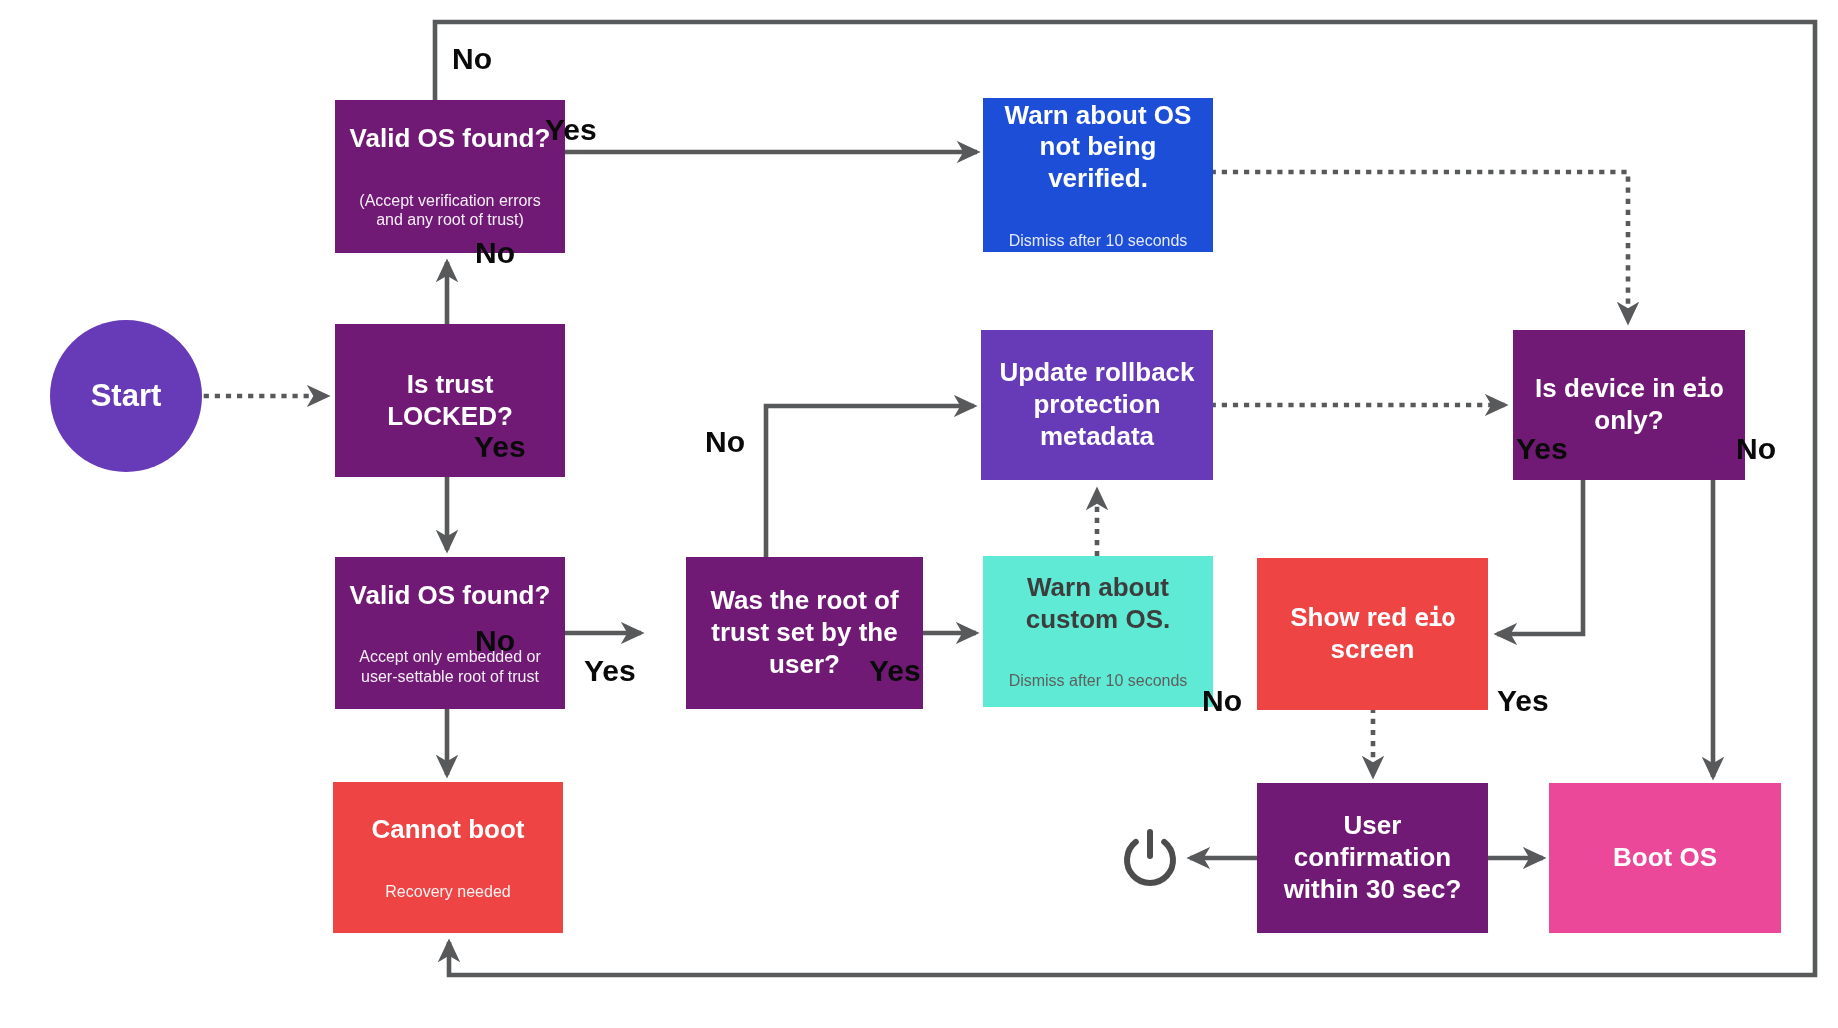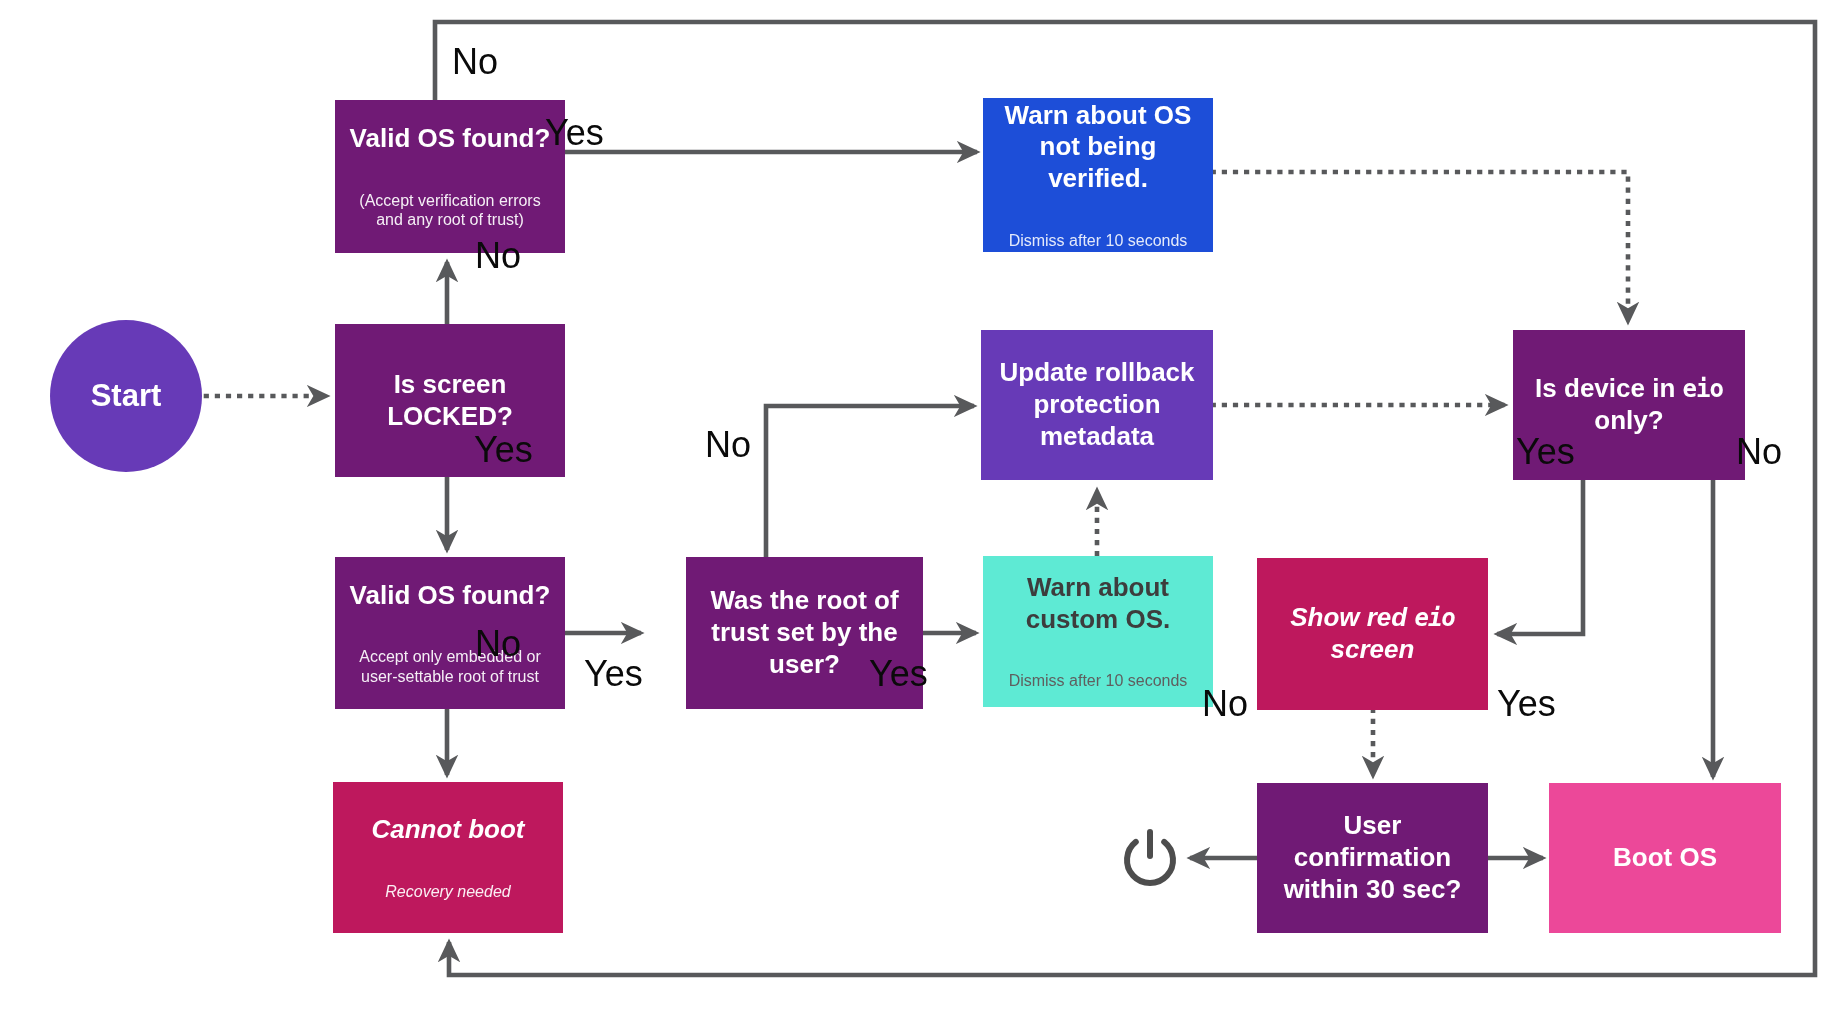--- a/index.html
+++ b/index.html
@@ -10,25 +10,25 @@
         text-align:center;box-sizing:border-box;padding:8px 12px;color:#fff;}
   .node .title{font-weight:bold;font-size:26px;line-height:1.22;}
   .node .sub{font-weight:400;font-size:16px;line-height:1.22;color:rgba(255,255,255,.93);margin-top:36px;}
   .cyan{background:#701a75;}
   .purple{background:#673AB7;}
   .orange{background:#1d4ed8;}
   .orange .sub{color:rgba(255,255,255,.88);}
   .yellow{background:#5eead4;}
   .yellow .title{color:#3d3d3d;}
   .yellow .sub{color:#5f5f5f;}
-  .pink{background:#be185d;font-style:italic;}
+  .pink{background:#ef4444;}
   .green{background:#ec4899;}
   .circle{border-radius:50%;}
   .mono{font-family:"DejaVu Sans Mono",monospace;font-size:24px;font-weight:bold;letter-spacing:-1px;}
-  .elabel{position:absolute;font-weight:normal;font-size:36px;color:#0a0a0a;line-height:1;}
+  .elabel{position:absolute;font-weight:bold;font-size:30px;color:#0a0a0a;line-height:1;}
   .icon-wrap{position:absolute;}
 </style>
 </head>
 <body>
 
 <div id="stage">
 
   <svg id="wires" viewBox="0 0 1838 1028" xmlns="http://www.w3.org/2000/svg">
     <defs>
       <marker id="ah" viewBox="0 0 10 10" refX="8.5" refY="5" markerWidth="5.2" markerHeight="5.2" orient="auto-start-reverse">
@@ -83,21 +83,21 @@
     <div class="title">Valid OS found?</div>
     <div class="sub">(Accept verification errors and any root of trust)</div>
   </div>
 
   <div class="node orange" style="left:983px;top:98px;width:230px;height:154px;">
     <div class="title">Warn about OS not being verified.</div>
     <div class="sub">Dismiss after 10 seconds</div>
   </div>
 
   <div class="node cyan" style="left:335px;top:324px;width:230px;height:153px;">
-    <div class="title">Is screen LOCKED?</div>
+    <div class="title">Is trust LOCKED?</div>
   </div>
 
   <div class="node purple" style="left:981px;top:330px;width:232px;height:150px;">
     <div class="title">Update rollback protection metadata</div>
   </div>
 
   <div class="node cyan" style="left:1513px;top:330px;width:232px;height:150px;">
     <div class="title"><span>Is device in </span><span class="mono">eio</span><span> only?</span></div>
   </div>
 

